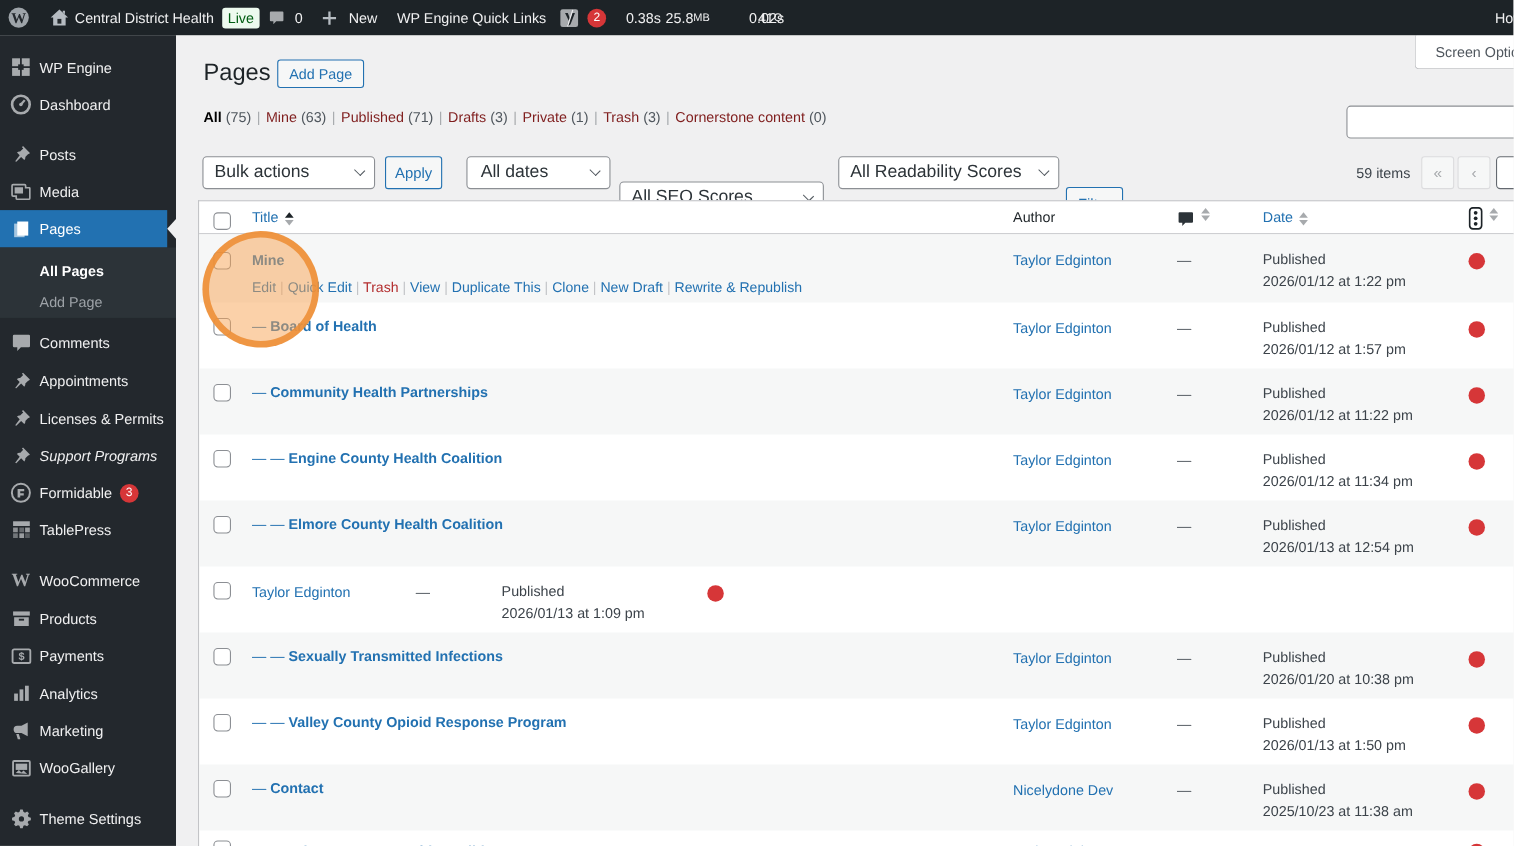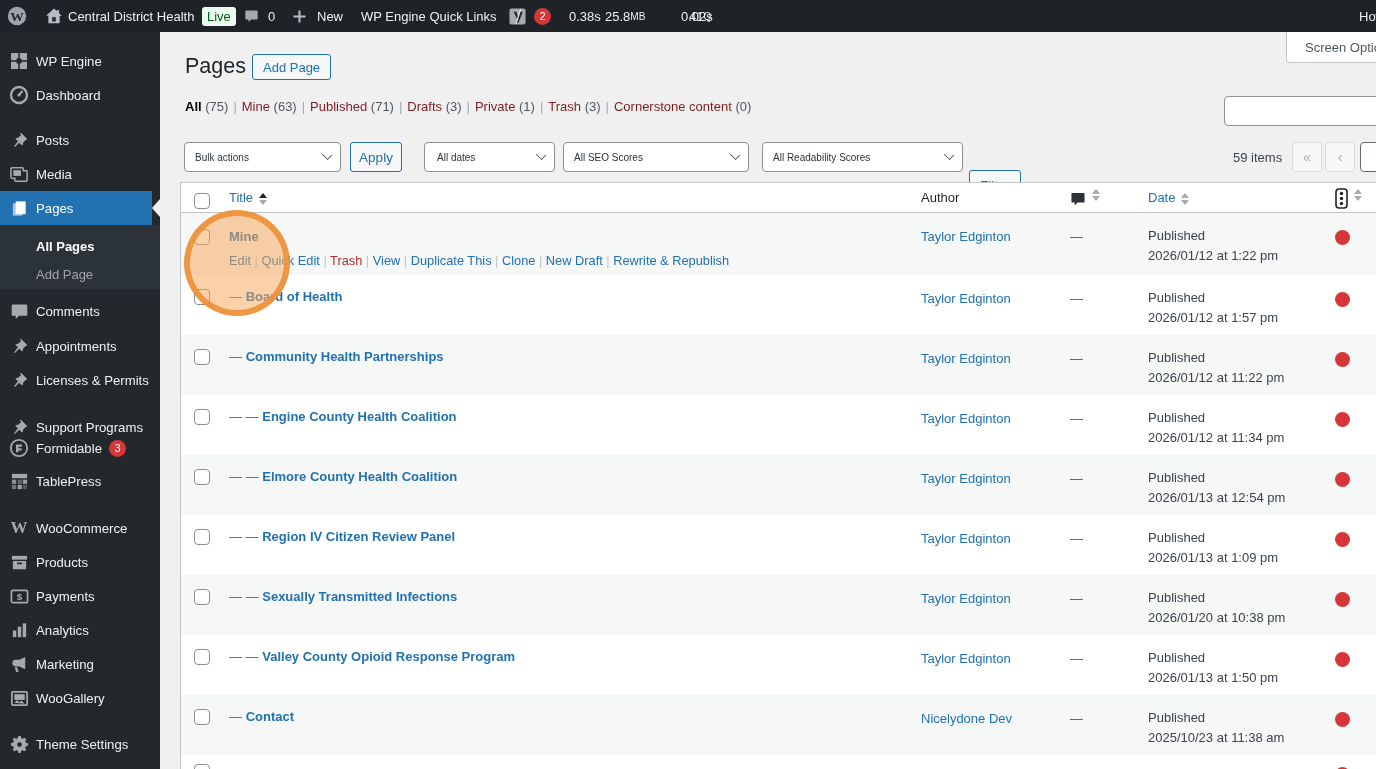--- a/index.html
+++ b/index.html
@@ -33,21 +33,21 @@
 h1 { position:absolute; left:25px; top:22px; font-size:21.5px; font-weight:400; color:#1d2327; }
 .add-page { position:absolute; left:92px; top:22px; height:26px; padding:0 10px; border:1px solid #2271b1; border-radius:3px; color:#2271b1; background:#f6f7f7; font-size:13px; display:flex; align-items:center; }
 .subsub { position:absolute; left:25px; top:67px; font-size:13px; color:#646970; }
 .subsub a { color:#7f1d1d; }
 .subsub .cur { color:#000; font-weight:600; }
 .subsub .cnt { color:#50575e; }
 .subsub .sep { color:#a7aaad; padding:0 5px; }
 .search-input { position:absolute; left:1064px; top:64px; width:160px; height:30px; background:#fff; border:1px solid #8c8f94; border-radius:4px; }
 
 
-.sel { position:absolute; top:110px; height:30px; background:#fff; border:1px solid #8c8f94; border-radius:4px; font-size:10px; color:#2c3338; display:flex; align-items:center; padding-left:10px; }
+.sel { position:absolute; top:110px; height:30px; background:#fff; border:1px solid #8c8f94; border-radius:4px; font-size:16px; color:#2c3338; display:flex; align-items:center; padding-left:10px; }
 .sel .chev { position:absolute; right:9px; top:10px; width:8px; height:8px; border-right:1.8px solid #50575e; border-bottom:1.8px solid #50575e; transform:rotate(45deg) scale(1,0.8); transform-origin:center; margin-top:-2px; }
 .btn-sec { position:absolute; top:110px; height:30px; background:#f6f7f7; border:1px solid #2271b1; border-radius:3px; color:#2271b1; font-size:13.5px; display:flex; align-items:center; justify-content:center; }
 .items-count { position:absolute; left:1073px; top:118px; font-size:13px; color:#3c434a; }
 .pg { position:absolute; top:110px; width:30px; height:30px; background:#f6f7f7; border:1px solid #dcdcde; border-radius:3px; color:#a7aaad; display:flex; align-items:center; justify-content:center; font-size:14px; }
 .pg-input { position:absolute; left:1200px; top:110px; width:40px; height:30px; background:#fff; border:1px solid #646970; border-radius:4px; }
 
 
 #tbl { position:absolute; left:20px; top:150px; width:1197px; background:#fff; border:1px solid #c3c4c7; border-right:none; }
 .trow { display:flex; width:100%; }
 .thead { height:30px; border-bottom:1px solid #c3c4c7; }
@@ -182,21 +182,21 @@
   <div class="mi" style="top:262px;"><span class="ico">
     <svg width="19" height="19" viewBox="0 0 20 20">
           <path d="M3 2.5h14a1.2 1.2 0 011.2 1.2v9.6a1.2 1.2 0 01-1.2 1.2h-7.5L6 18v-3.5H3a1.2 1.2 0 01-1.2-1.2V3.7A1.2 1.2 0 013 2.5z" fill="#a7aaad"></path>
         </svg>
   </span>Comments</div>
   <div class="mi" style="top:331px;"><span class="ico">
     <svg width="19" height="19" viewBox="0 0 20 20" fill="#a7aaad">
           <path d="M10.4 3l1.1-1.1 6.6 6.6-1.1 1.1-.3-.3-3 3c.2 1-.1 2.1-.9 2.9l-.1.1-3-3-4.6 4.6-1.1-.4 4.3-5.8-2.6-2.6.1-.1c.8-.8 1.9-1.1 2.9-.9l3-3-.3-.3z"></path>
         </svg>
   </span>Licenses &amp; Permits</div>
-  <div class="mi" style="top:378px;"><span class="ico">
+  <div class="mi" style="top:365px;font-style:italic;"><span class="ico">
     <svg width="19" height="19" viewBox="0 0 20 20" fill="#a7aaad">
           <path d="M10.4 3l1.1-1.1 6.6 6.6-1.1 1.1-.3-.3-3 3c.2 1-.1 2.1-.9 2.9l-.1.1-3-3-4.6 4.6-1.1-.4 4.3-5.8-2.6-2.6.1-.1c.8-.8 1.9-1.1 2.9-.9l3-3-.3-.3z"></path>
         </svg>
   </span>Support Programs</div>
   <div class="mi" style="top:399px;"><span class="ico">
     <svg width="20" height="20" viewBox="0 0 20 20">
           <circle cx="10" cy="10" r="8.2" fill="none" stroke="#a7aaad" stroke-width="1.8"></circle>
           <path d="M7 6.5h6v2.2H9.4v1.6h3.2v2.2H9.4v1.8H7z" fill="#a7aaad"></path>
         </svg>
   </span>Formidable<span class="fbadge">3</span></div>
@@ -260,21 +260,21 @@
 
   <div class="subsub">
     <span class="cur">All</span> <span class="cnt">(75)</span><span class="sep">|</span><a>Mine</a> <span class="cnt">(63)</span><span class="sep">|</span><a>Published</a> <span class="cnt">(71)</span><span class="sep">|</span><a>Drafts</a> <span class="cnt">(3)</span><span class="sep">|</span><a>Private</a> <span class="cnt">(1)</span><span class="sep">|</span><a>Trash</a> <span class="cnt">(3)</span><span class="sep">|</span><a>Cornerstone content</a> <span class="cnt">(0)</span>
   </div>
 
   <div class="search-input"></div>
 
   <div class="sel" style="left:24px; width:157px;">Bulk actions<span class="chev"></span></div>
   <div class="btn-sec" style="left:190px; width:52px;">Apply</div>
   <div class="sel" style="left:264px; width:131px;padding-left:12px;">All dates<span class="chev"></span></div>
-  <div class="sel" style="left:403px; width:186px;">All SEO Scores<span class="chev"></span></div>
+  <div class="sel" style="left:403px; width:186px;margin-top:23px;">All SEO Scores<span class="chev"></span></div>
   <div class="sel" style="left:602px; width:201px;">All Readability Scores<span class="chev"></span></div>
   <div class="btn-sec" style="left:809px; width:52px;margin-top:28px;">Filter</div>
   <div class="items-count">59 items</div>
   <div class="pg" style="left:1132px;">«</div>
   <div class="pg" style="left:1165px;">‹</div>
   <div class="pg-input"></div>
 
   <div id="tbl">
 
     <div class="trow thead">
@@ -359,21 +359,20 @@
       <div class="c-date row-t pub">Published<br>2026/01/13 at 12:54 pm</div>
       <div class="c-status">
           <div class="reddot"></div>
         </div>
     </div>
 
     <div class="trow" style="height:60px;">
       <div class="c-cb">
           <div class="cb"></div>
         </div>
-      <div class="c-title row-t"><span class="dashpre">— — </span><a class="title-link">Region IV Citizen Review Panel</a></div>
       <div class="c-author row-t author"><a>Taylor Edginton</a></div>
       <div class="c-comm row-t cdash">—</div>
       <div class="c-date row-t pub">Published<br>2026/01/13 at 1:09 pm</div>
       <div class="c-status">
           <div class="reddot"></div>
         </div>
     </div>
 
     <div class="trow alt" style="height:60px;">
       <div class="c-cb">

